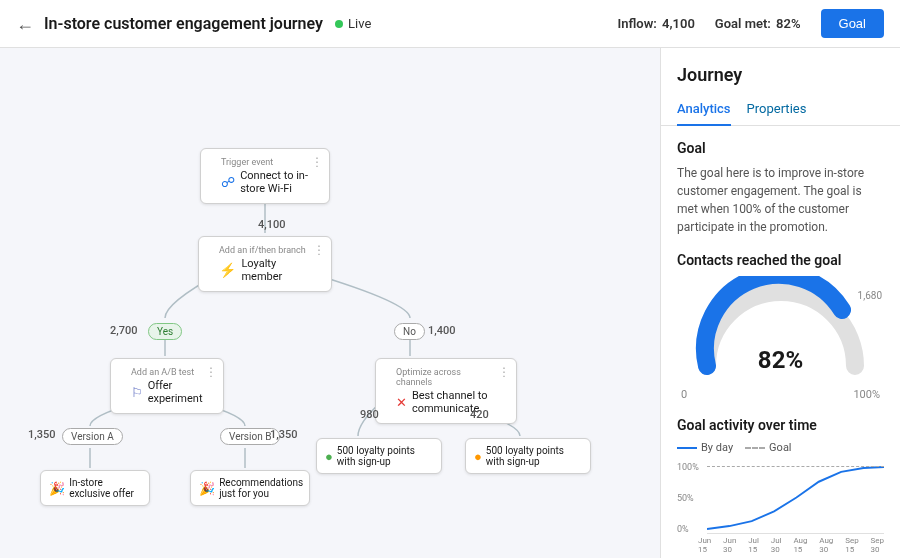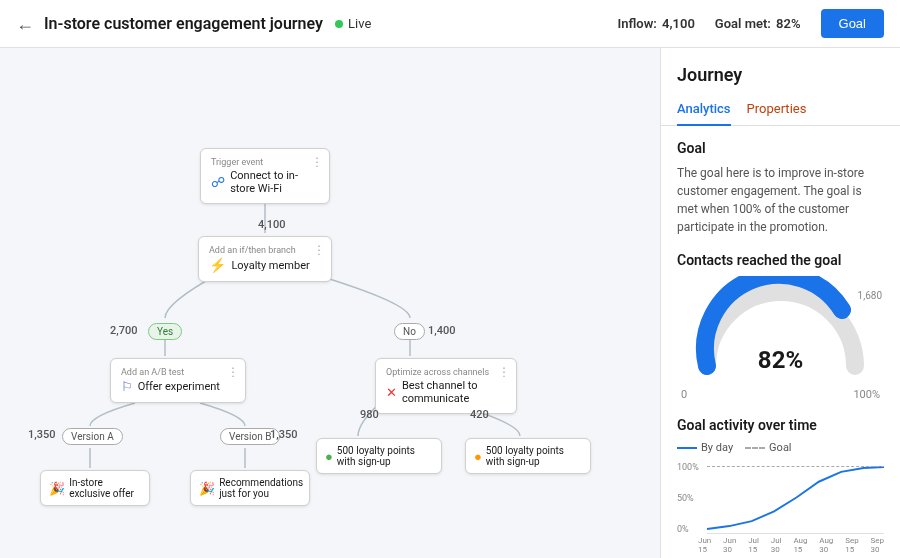--- a/index.html
+++ b/index.html
@@ -33,21 +33,21 @@
     }
 
     
     .panel {
       width: 240px; border-left: 1px solid #e0e0e0; background: #fff;
       display: flex; flex-direction: column; padding: 0; overflow-y: auto; flex-shrink: 0;
     }
     .panel-title { font-size: 18px; font-weight: 600; color: #1a1a1a; padding: 16px 16px 8px; }
     .panel-tabs { display: flex; border-bottom: 1px solid #e0e0e0; padding: 0 16px; gap: 16px; }
     .panel-tab {
-      padding: 8px 0; font-size: 13px; cursor: pointer; color: #c2410c;
+      padding: 8px 0; font-size: 13px; cursor: pointer; color: #0369a1;
       border-bottom: 2px solid transparent; margin-bottom: -1px;
     }
     .panel-tab.active { color: #1a73e8; border-bottom-color: #1a73e8; font-weight: 500; }
     .panel-content { padding: 14px 16px; flex: 1; overflow-y: auto; }
     .section-title { font-size: 14px; font-weight: 600; color: #1a1a1a; margin-bottom: 8px; }
     .section-text { font-size: 12px; color: #555; line-height: 1.5; margin-bottom: 16px; }
 
     
     .gauge-container { position: relative; width: 180px; height: 110px; margin: 0 auto 8px; }
     .gauge-labels { display: flex; justify-content: space-between; font-size: 11px; color: #888; margin-top: -6px; padding: 0 4px; }
@@ -59,21 +59,21 @@
     .legend-item { display: flex; align-items: center; gap: 4px; font-size: 11px; color: #555; }
     .legend-line-solid { width: 20px; height: 2px; background: #1a73e8; }
     .legend-line-dashed { width: 20px; height: 0; border-top: 2px dashed #aaa; }
 
     
     .flow-wrapper { position: relative; width: 100%; height: 100%; }
 
     
     .node {
       position: absolute; background: #fff; border: 1px solid #d0d0d0;
-      border-radius: 6px; padding: 8px 10px; font-size: 11px; color: #333;
+      border-radius: 6px; padding: 8px 20px; font-size: 11px; color: #333;
       box-shadow: 0 1px 3px rgba(0,0,0,0.1);
     }
     .node-label-small { font-size: 9px; color: #888; margin-bottom: 2px; }
     .node-title { font-size: 11px; font-weight: 400; color: #1a1a1a; }
     .node-menu { position: absolute; right: 6px; top: 6px; color: #aaa; font-size: 12px; cursor: pointer; }
     .node-count { position: absolute; font-size: 11px; color: #555; font-weight: 500; }
 
     .badge-yes, .badge-no {
       border-radius: 12px; border: 1px solid #aaa; padding: 2px 8px;
       font-size: 10px; background: #fff; position: absolute;
@@ -157,21 +157,21 @@
       </div>
 
       <div class="badge-yes" style="left:128px;top:255px;">Yes</div>
 
       <div class="node-count" style="left:90px;top:256px;">2,700</div>
 
       <div class="badge-no" style="left:374px;top:255px;">No</div>
 
       <div class="node-count" style="left:408px;top:256px;">1,400</div>
 
-      <div class="node" style="left:90px; top:290px; width:136px;">
+      <div class="node" style="left:90px; top:290px; width:114px;">
         <div class="node-label-small">Add an A/B test</div>
         <div style="display:flex;align-items:center;">
           <span style="font-size:13px;margin-right:5px;color:#5c6bc0;">⚐</span>
           <div class="node-title">Offer experiment</div>
         </div>
         <span class="node-menu">⋮</span>
       </div>
 
       <div class="node" style="left:335px; top:290px; width:142px;margin-left:20px;">
         <div class="node-label-small">Optimize across channels</div>

